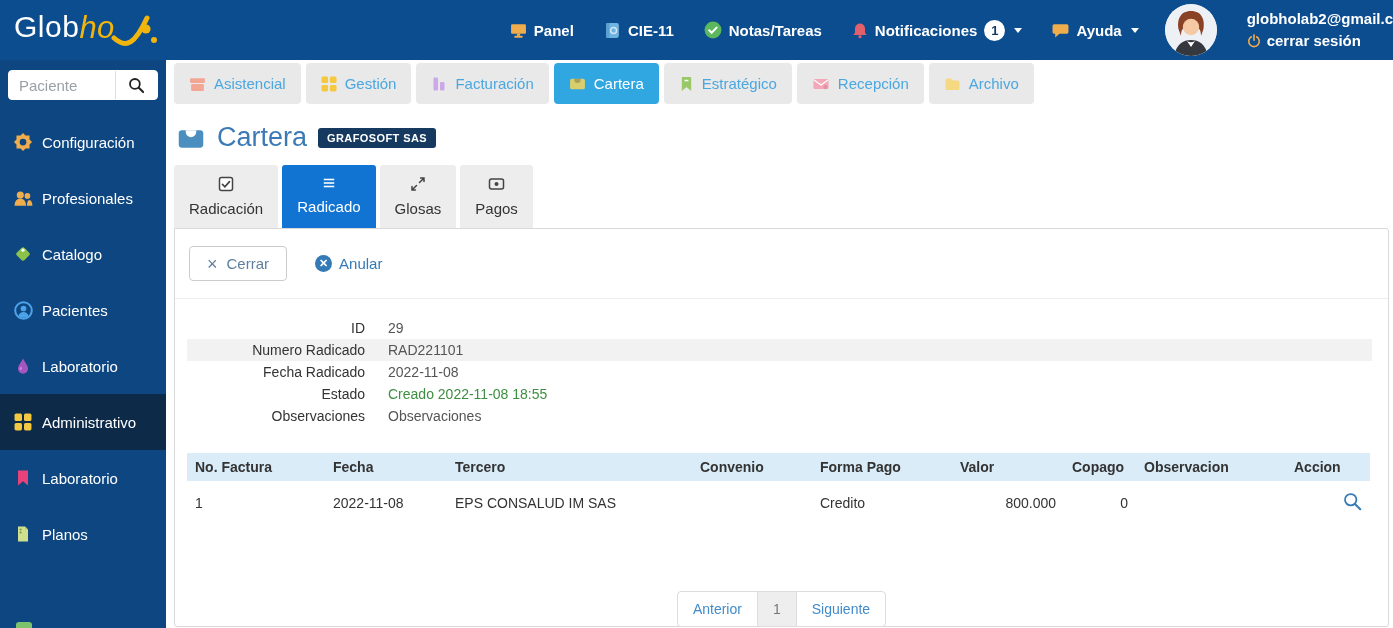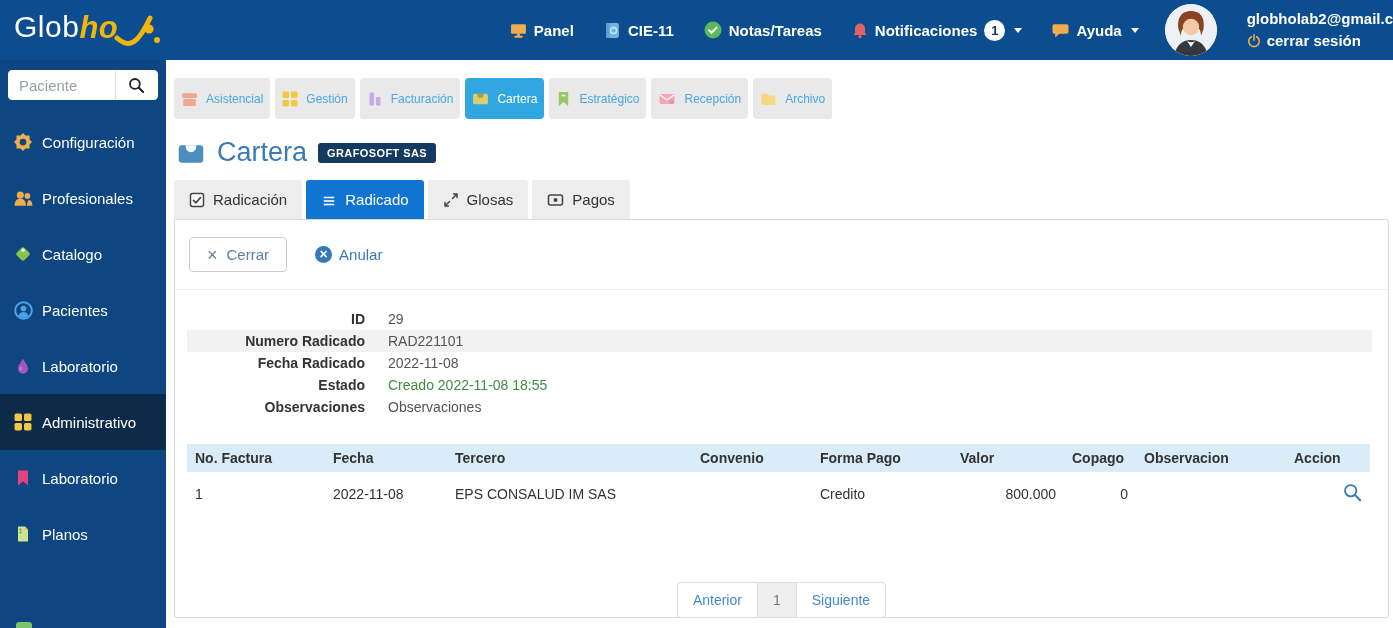--- a/index.html
+++ b/index.html
@@ -4,21 +4,21 @@
 <style>
   * { box-sizing: border-box; margin: 0; padding: 0; }
   html,body { width: 1393px; height: 628px; overflow: hidden;
     font-family: "Liberation Sans", sans-serif; background: #fff; }
 
   
   .navbar { height: 60px; background: #0B4D8E; display: flex; align-items: center;
     color: #fff; padding-left: 14px; position: relative; }
   .logo { display: flex; align-items: flex-start; font-size: 30px; letter-spacing: .5px; }
   .logo .p1 { color: #fff; font-weight: 400; }
-  .logo .p2 { color: #F2B50D; font-style: italic; font-weight: bold; font-size: 31px; }
+  .logo .p2 { color: #F2B50D; font-style: italic; font-weight: normal; font-size: 31px; }
   .logo svg { margin-left: -4px; margin-top: 2px; }
   .nav-right { margin-left: auto; display: flex; align-items: center; gap: 30px;
     font-size: 15px; font-weight: bold; }
   .nav-item { display: flex; align-items: center; gap: 7px; cursor: pointer; white-space: nowrap; }
   .nav-badge { background: #fff; color: #16395F; width: 21px; height: 21px; border-radius: 50%;
     display: inline-flex; align-items: center; justify-content: center; font-size: 13px; }
   .caret { width: 0; height: 0; border-left: 4px solid transparent; border-right: 4px solid transparent;
     border-top: 5px solid #fff; display: inline-block; margin-left: 2px; }
   .avatar { width: 52px; height: 52px; border-radius: 50%; overflow: hidden; background: #EDF1F5;
     flex-shrink: 0; margin-left: -4px; cursor: pointer; }
@@ -40,54 +40,54 @@
     display: flex; align-items: center; justify-content: center; cursor: pointer; }
   .menu-item { height: 56px; display: flex; align-items: center; gap: 9px; padding-left: 13px;
     color: #fff; font-size: 15px; cursor: pointer; }
   .menu-item.active { background: #0D2B49; }
   .mi-icon { width: 20px; height: 20px; display: flex; align-items: center; justify-content: center; flex-shrink: 0; }
   .partial-icon { position: absolute; bottom: 0; left: 16px; width: 16px; height: 6px;
     background: #7CC36B; border-radius: 3px 3px 0 0; }
 
   
   .main-tabs { display: flex; gap: 5px; }
-  .mtab { background: #E9E9E9; border-radius: 4px; padding: 12px 7px; color: #4AA7E0;
-    font-size: 12px; display: flex; align-items: center; gap: 8px; cursor: pointer; white-space: nowrap; margin-top: 15px; }
+  .mtab { background: #E9E9E9; border-radius: 4px; padding: 12px 15px; color: #4AA7E0;
+    font-size: 15px; display: flex; align-items: center; gap: 8px; cursor: pointer; white-space: nowrap; }
   .mtab.active { background: #31A7E2; color: #fff; }
 
   
   .page-head { display: flex; align-items: center; gap: 11px; margin: 18px 0 12px 2px; }
   .page-title { font-size: 27px; color: #3B7AB5; }
   .page-badge { background: #16395F; color: #fff; font-size: 11px; font-weight: bold;
     padding: 4px 9px; border-radius: 3px; letter-spacing: .4px; }
 
   
   .sub-tabs { display: flex; gap: 4px; }
   .stab { background: #EDEDED; padding: 11px 15px; font-size: 15px; color: #333;
-    display: flex; align-items: flex-end; gap: 8px; cursor: pointer; border-radius: 3px 3px 0 0; }
+    display: flex; align-items: center; gap: 8px; cursor: pointer; border-radius: 3px 3px 0 0; flex-direction: column; }
   .stab.active { background: #1173D2; color: #fff; }
 
   
   .panel { border: 1px solid #D9D9D9; background: #fff; height: 399px; border-radius: 0 3px 3px 3px; }
   .toolbar { padding: 17px 14px; display: flex; align-items: center; gap: 28px;
     border-bottom: 1px solid #EDEDED; }
   .btn-cerrar { display: inline-flex; align-items: center; gap: 9px; border: 1px solid #CCC;
     border-radius: 4px; background: #fff; padding: 8px 17px; color: #5E7F9E; font-size: 15px; cursor: pointer;
     font-family: "Liberation Sans", sans-serif; }
   .btn-cerrar .x { font-size: 18px; line-height: 14px; }
   .link-anular { display: inline-flex; align-items: center; gap: 7px; color: #337AB7;
     font-size: 15px; cursor: pointer; }
   .circle-x { width: 17px; height: 17px; border-radius: 50%; background: #337AB7; color: #fff;
     display: inline-flex; align-items: center; justify-content: center; font-size: 11px; font-weight: bold; }
 
   
   .details { padding: 18px 16px 0 12px; font-size: 14px; }
   .drow { display: flex; line-height: 22px; }
   .drow.striped { background: #F2F2F2; }
-  .dlabel { width: 178px; text-align: right; font-weight: bold; color: #333; flex-shrink: 0; }
+  .dlabel { width: 178px; text-align: right; font-weight: normal; color: #333; flex-shrink: 0; }
   .dvalue { padding-left: 23px; color: #555; }
   .dvalue.green { color: #3E8E41; }
 
   
   table.inv { width: calc(100% - 30px); margin: 26px 16px 12px 12px; border-collapse: collapse; font-size: 14px; }
   table.inv th { background: #D9ECF8; font-weight: bold; color: #333; text-align: left;
     padding: 6px 8px; white-space: nowrap; }
   table.inv td { padding: 11px 8px 5px; color: #333; white-space: nowrap; }
   th.r, td.r { text-align: right; }
 

